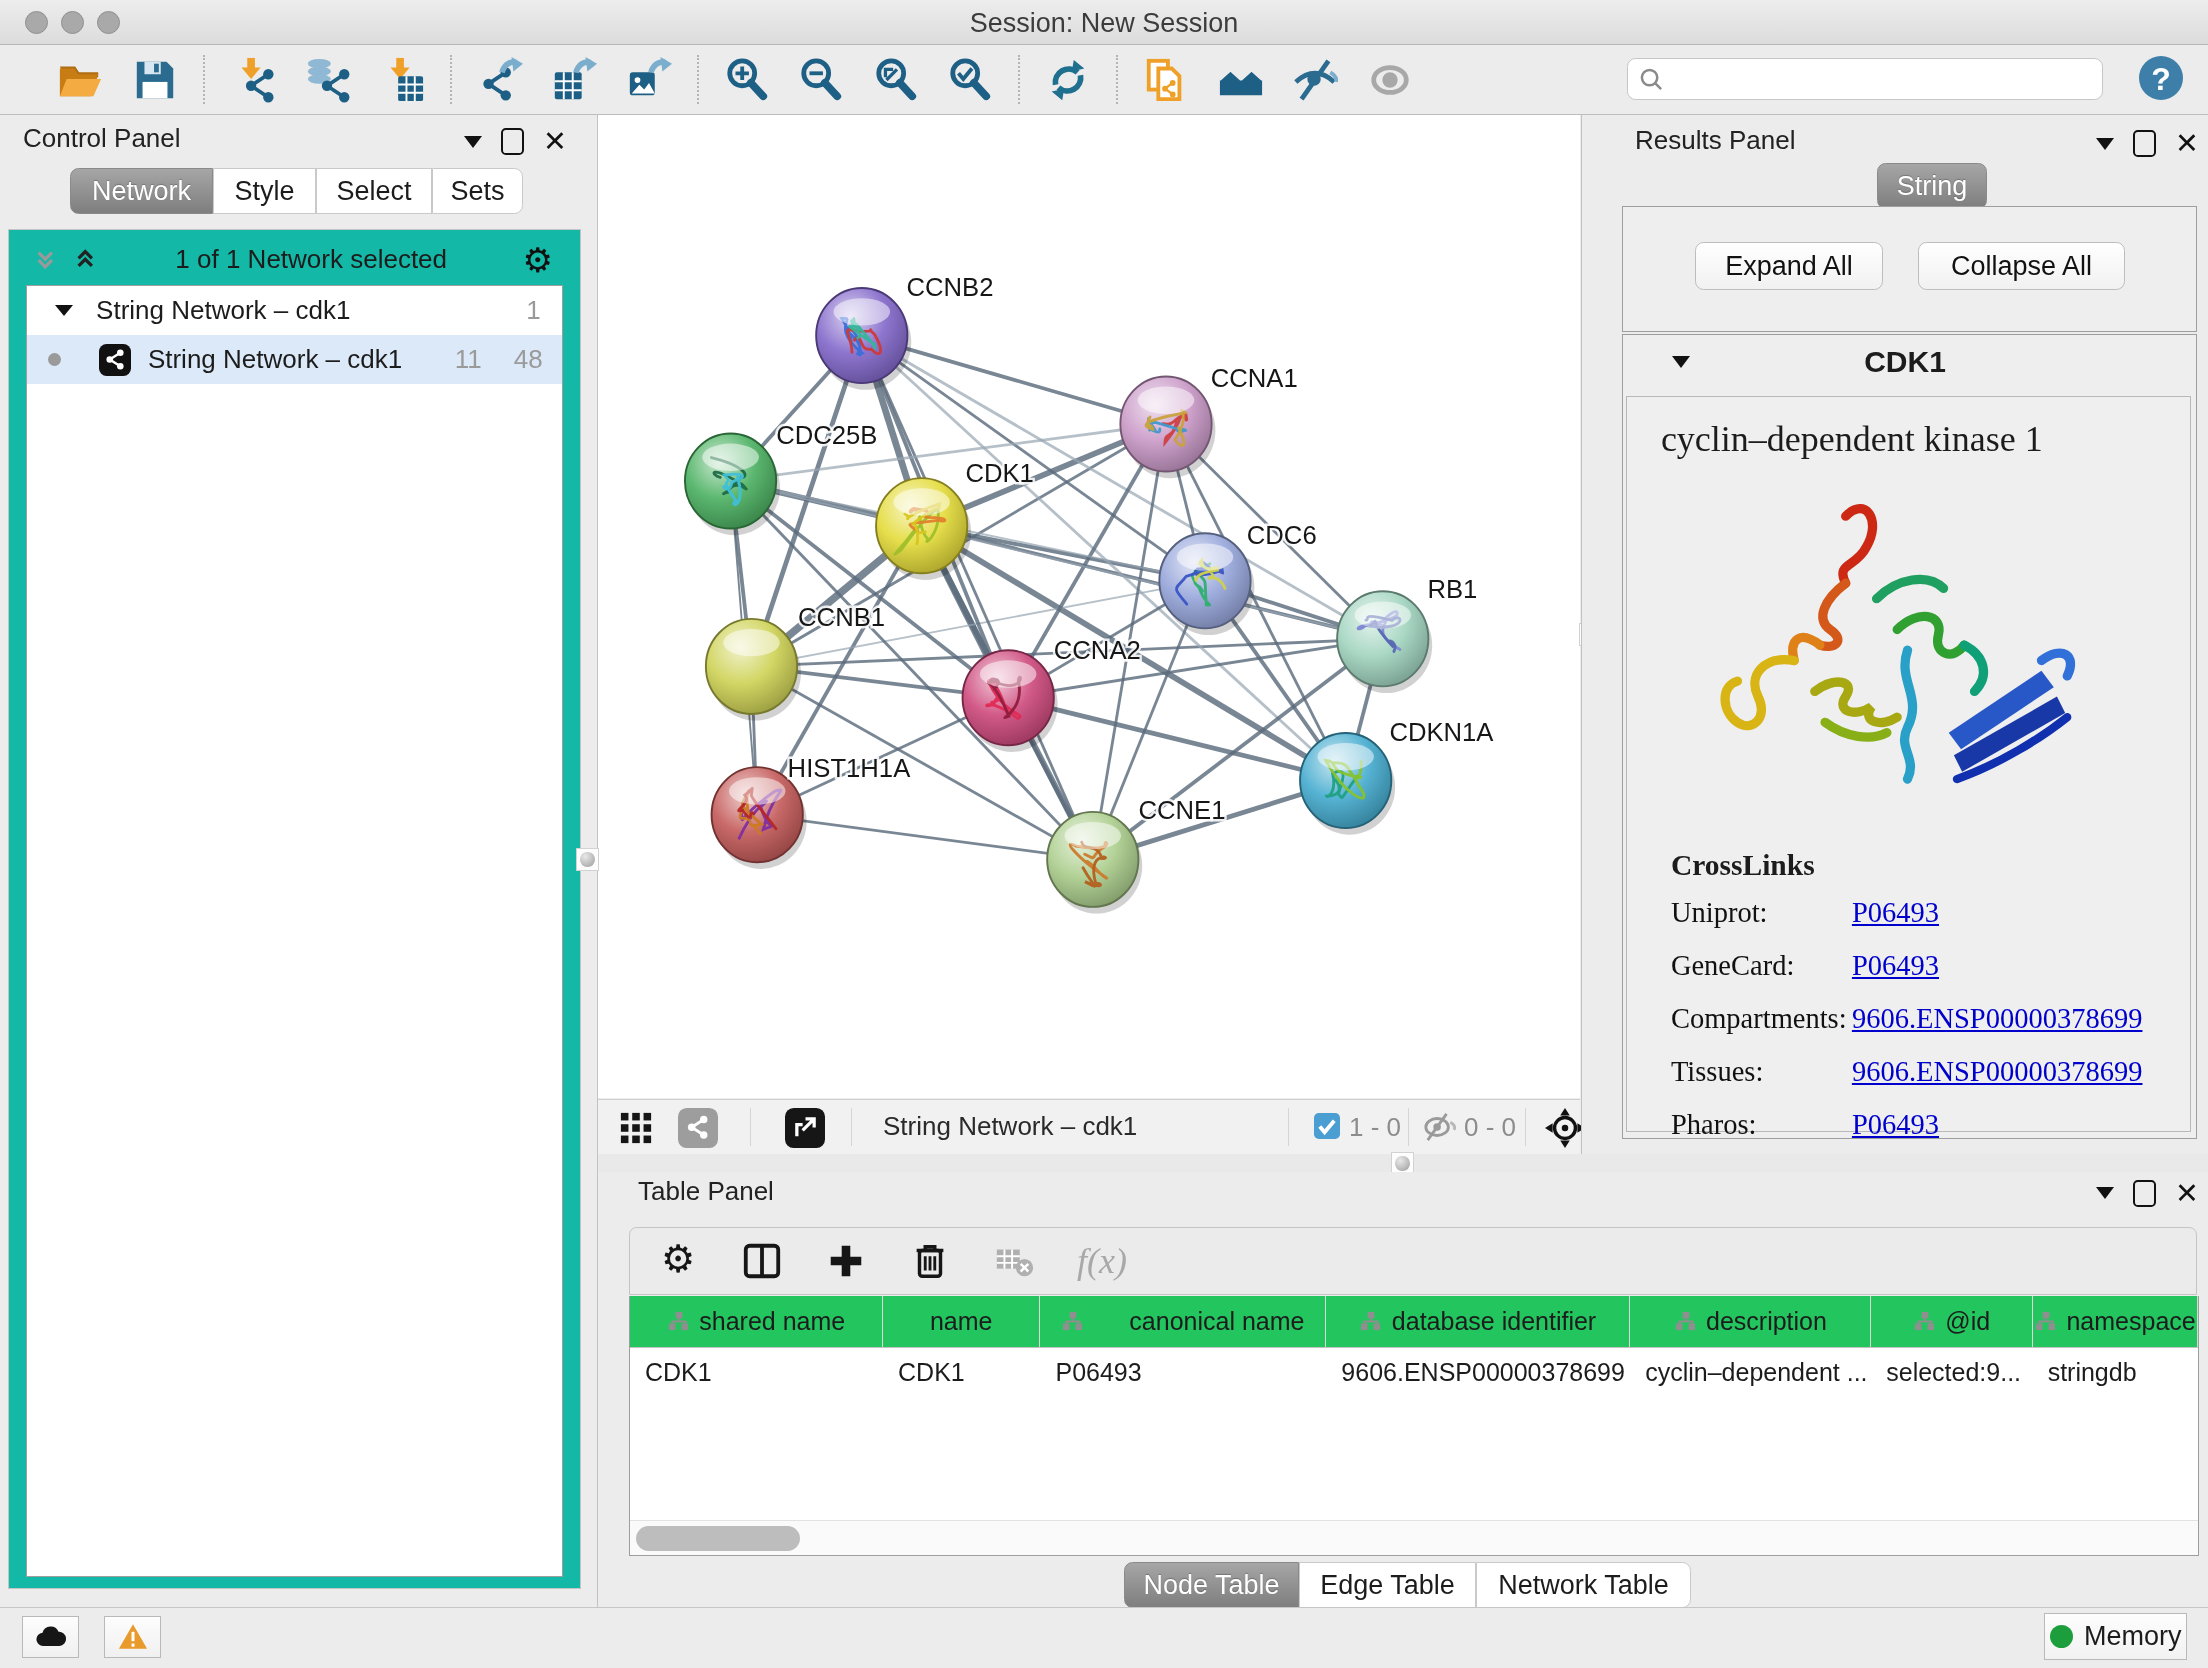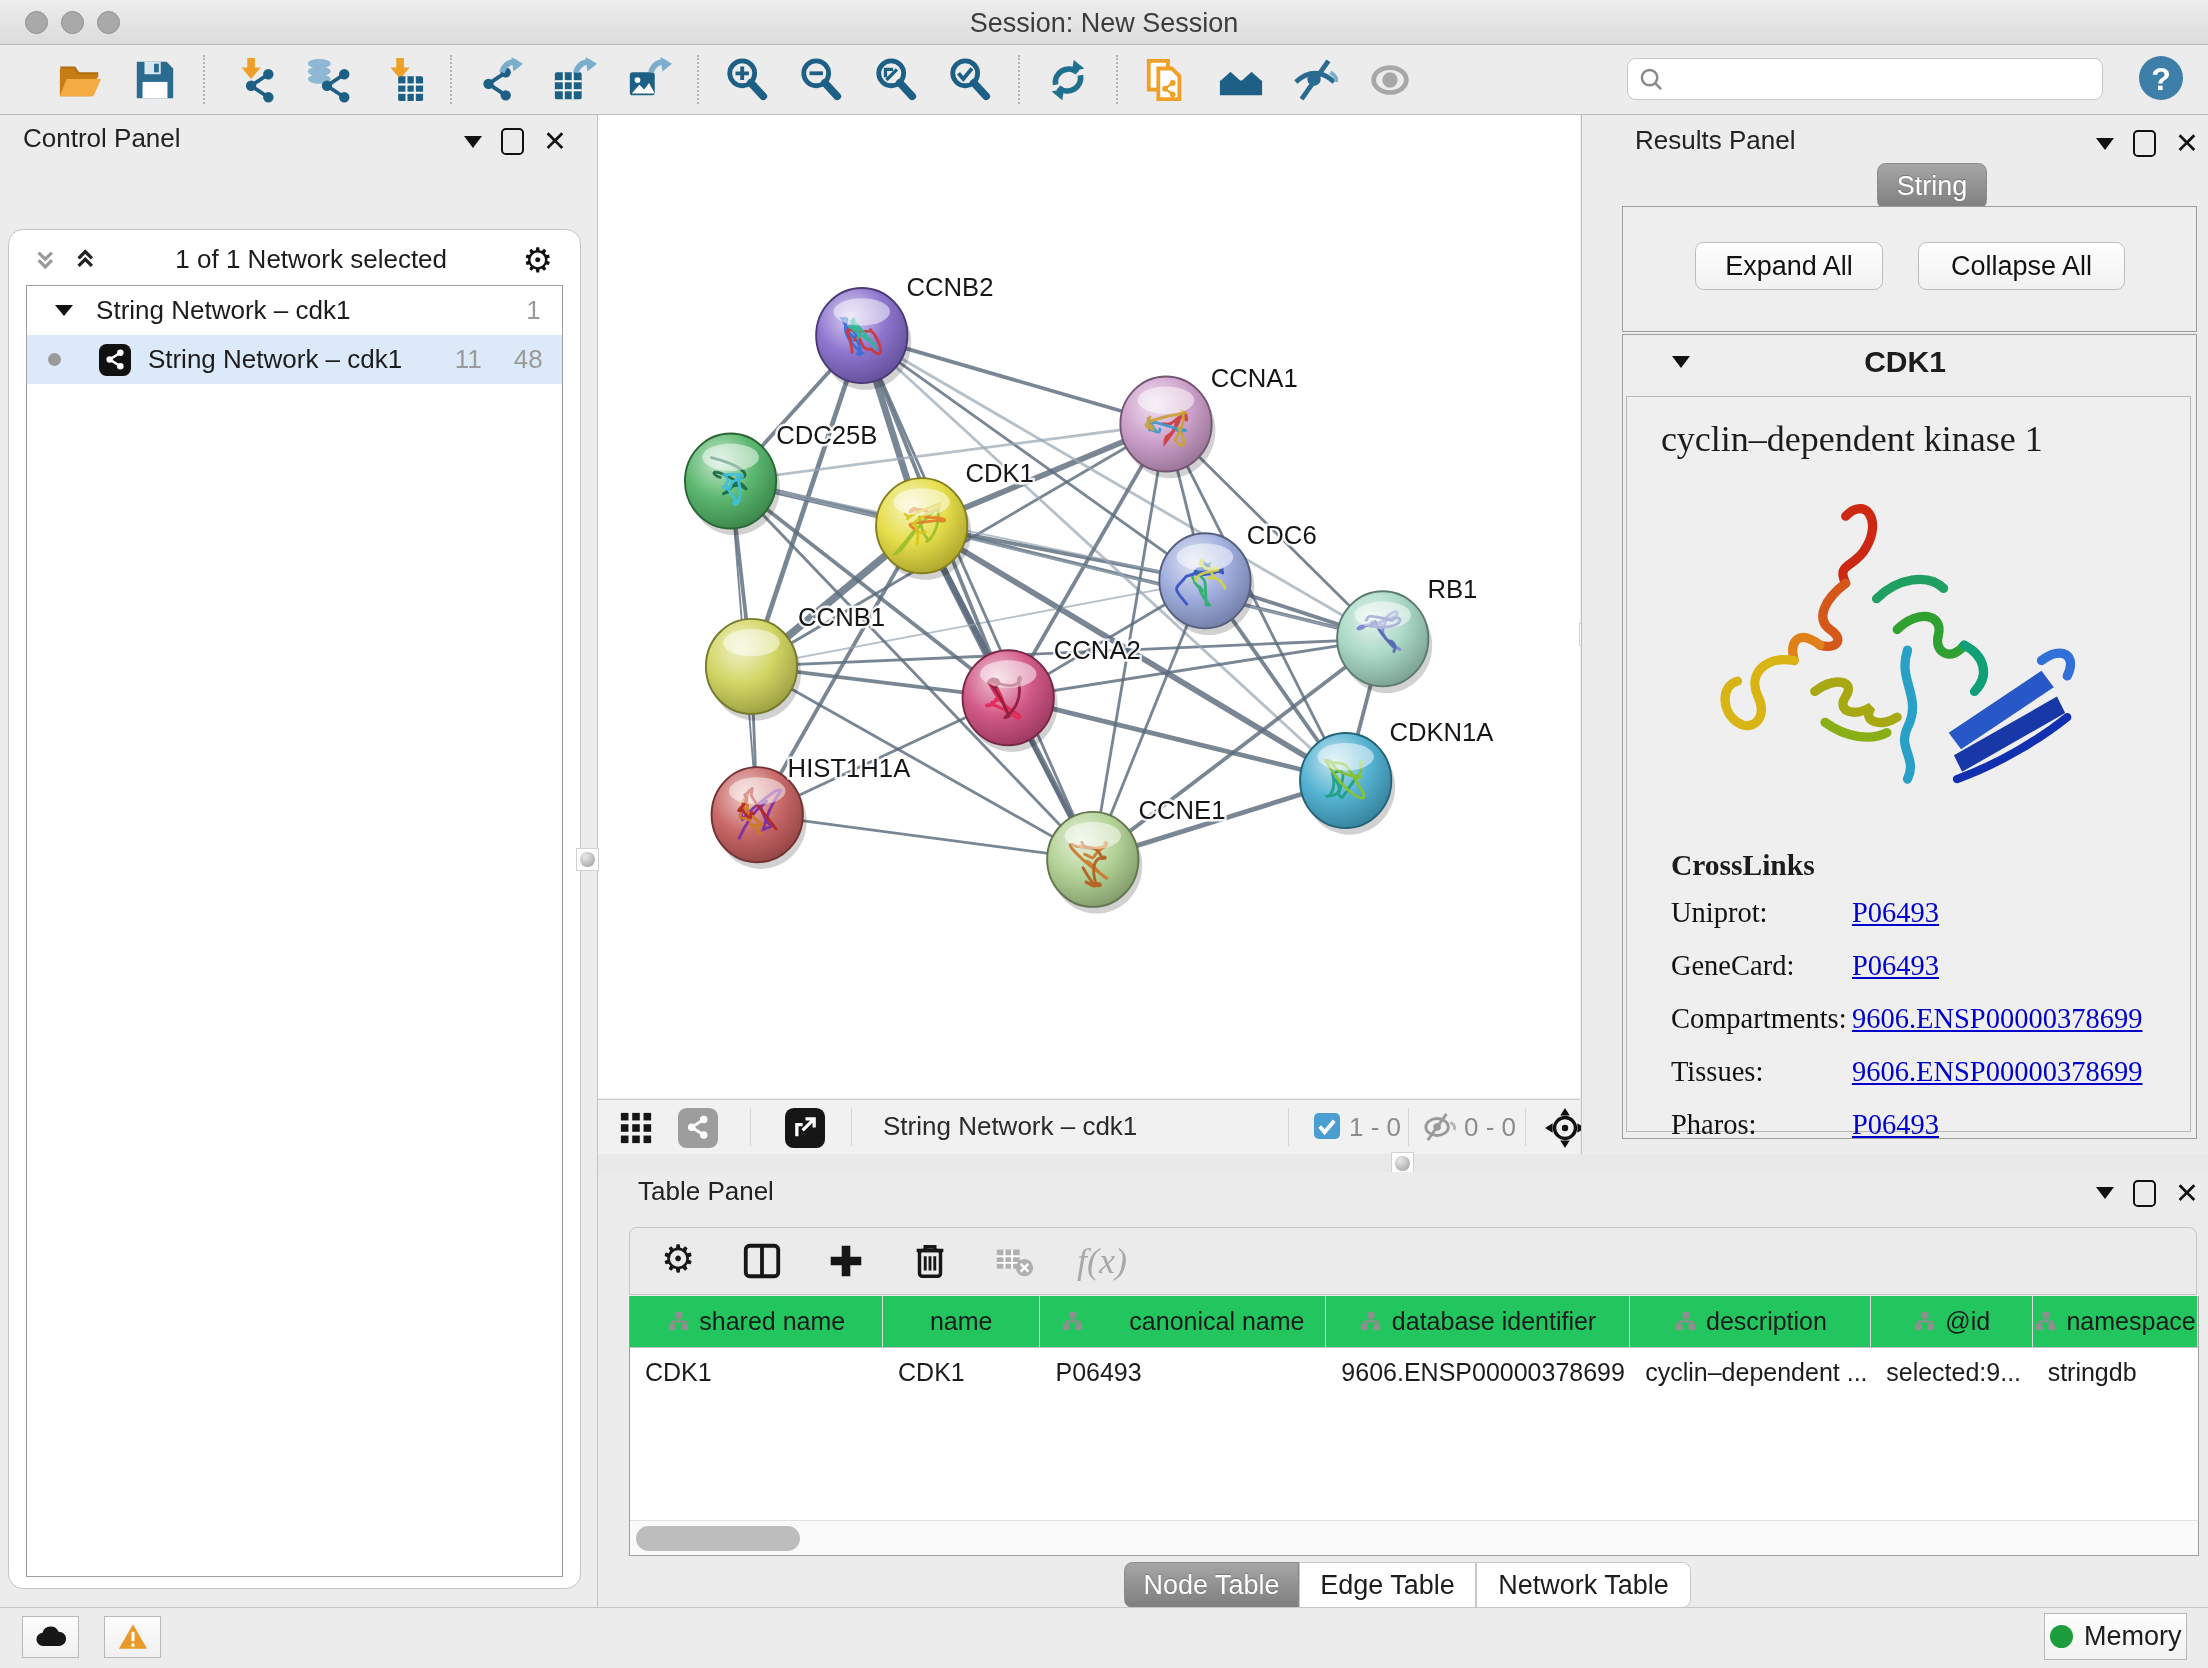--- a/index.html
+++ b/index.html
@@ -32,22 +32,22 @@
        border-top:12.4px solid #111;}
   .floatbox{width:19px;height:23px;border:2.9px solid #111;border-radius:4.8px;}
   .closex{font-size:28.5px;font-weight:bold;color:#111;line-height:23px;}
   .tab{display:inline-block;border:1px solid #c9c9c9;background:#fff;color:#1c1c1c;
        font-size:27px;text-align:center;padding:6.7px 0;box-sizing:border-box;}
   .tab.sel{background:linear-gradient(#a6a6a6,#7e7e7e);color:#fff;border-color:#8a8a8a;
        text-shadow:0 -1px 1px rgba(0,0,0,.25);}
   
   .control-panel{position:absolute;left:0;top:115px;width:597px;height:1492px;background:#ececec;
       border-right:1px solid #c2c2c2;}
-  .cp-box{position:absolute;left:7.6px;top:114px;width:571px;height:1358px;background:#ffffff;
-      border:1px solid #c4c4c4;border-radius:15px;}
+  .cp-box{position:absolute;left:7.6px;top:114px;width:571px;height:1358px;background:#14b8a6;
+      border:1px solid #c4c4c4;border-radius:0;}
   .cp-strip{position:absolute;left:9.5px;top:7.6px;width:550px;height:44px;display:flex;align-items:center;}
   .cp-list{position:absolute;left:17px;top:55px;width:535px;height:1290px;background:#fff;
       border:1.9px solid #9e9e9e;}
   .net-row{height:49px;display:flex;align-items:center;font-size:26px;}
   .net-row .cnt{color:#9a9a9a;}
   .share-chip{width:32px;height:32px;border-radius:7.6px;background:#111;position:relative;flex:0 0 auto;}
   .share-chip svg{position:absolute;left:3.8px;top:3.8px;}
   
   .net-canvas{position:absolute;left:598px;top:115px;width:982px;height:983px;background:#fff;}
   .net-bar{position:absolute;left:598px;top:1099px;width:982px;height:54px;background:#f1f1f1;
@@ -308,20 +308,23 @@
 
   <div class="control-panel">
     <div class="abs" style="left:23px;top:7.6px">
       <span class="ptitle">Control Panel</span>
     </div>
     <div class="pctrl abs" style="left:464px;top:13.3px">
       <span class="tri"></span>
       <span class="floatbox"></span>
       <span class="closex">✕</span>
     </div>
+    <div class="abs" style="left:70px;top:53px">
+      <span class="tab sel" style="width:143px;border-radius:8.6px 0 0 8.6px">Network</span><span class="tab" style="width:103px">Style</span><span class="tab" style="width:116px">Select</span><span class="tab" style="width:91px;border-radius:0 8.6px 8.6px 0">Sets</span>
+    </div>
     <div class="cp-box">
       <div class="cp-strip">
         <svg width="28.5" height="28.5" viewBox="0 0 30 30" style="margin-left:13.3px">
           <g stroke="#9a9a9a" stroke-width="3.4" fill="none">
               <path d="M8 8l7 7 7-7M8 16l7 7 7-7"></path>
             </g>
         </svg>
         <svg width="28.5" height="28.5" viewBox="0 0 30 30" style="margin-left:11.4px">
           <g stroke="#222" stroke-width="3.4" fill="none">
               <path d="M8 22l7-7 7 7M8 14l7-7 7 7"></path>

